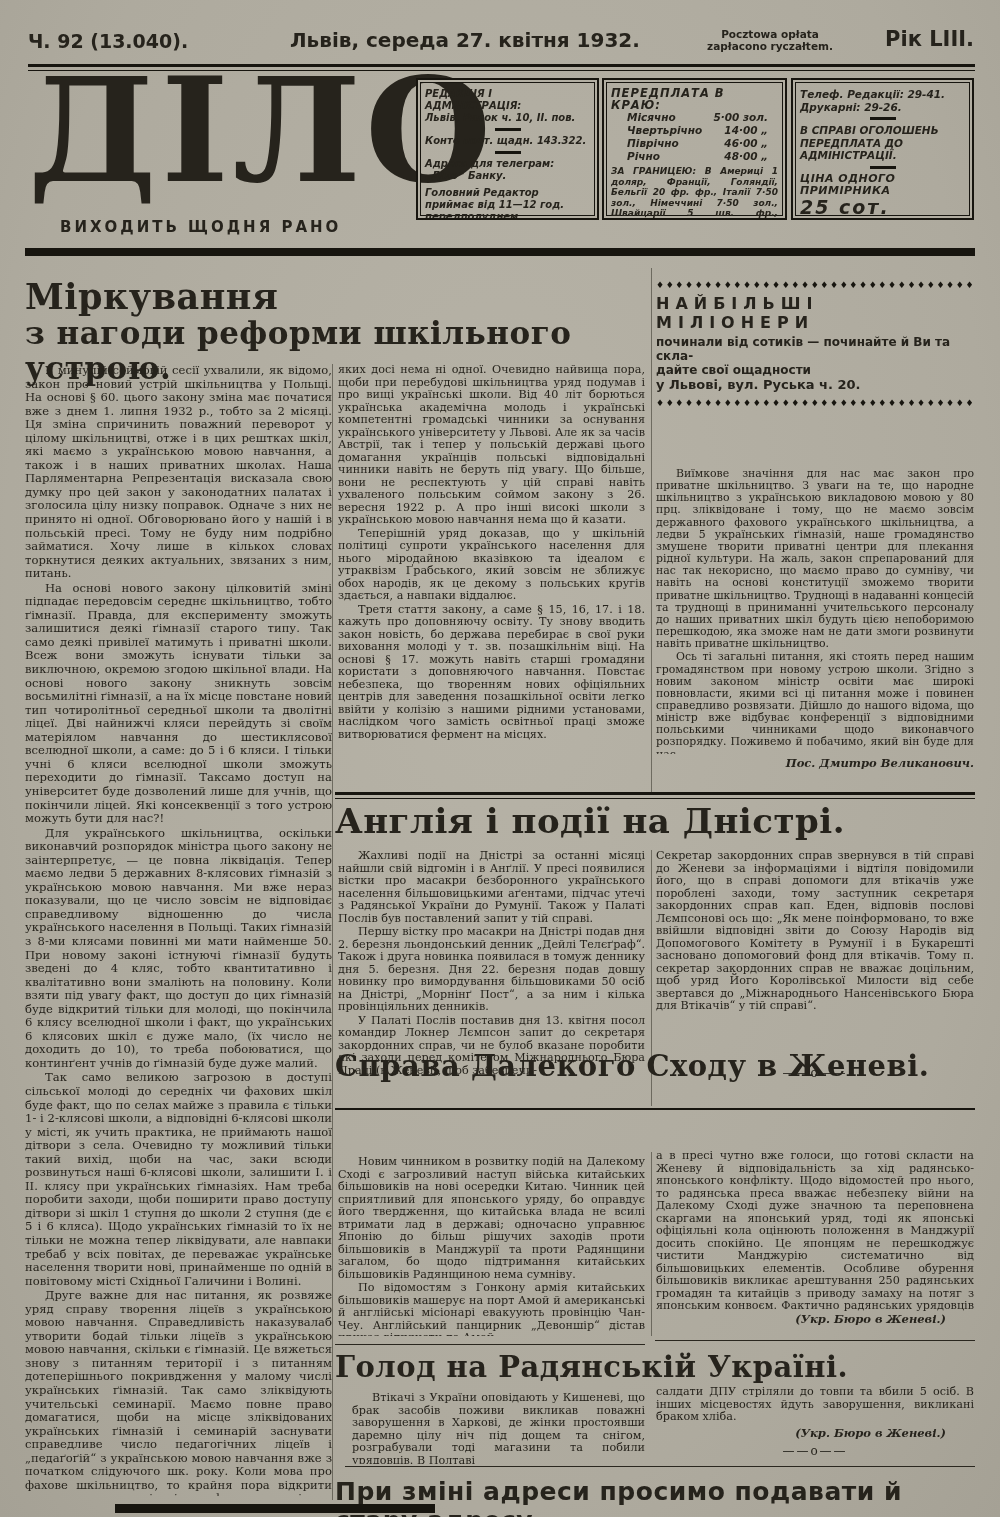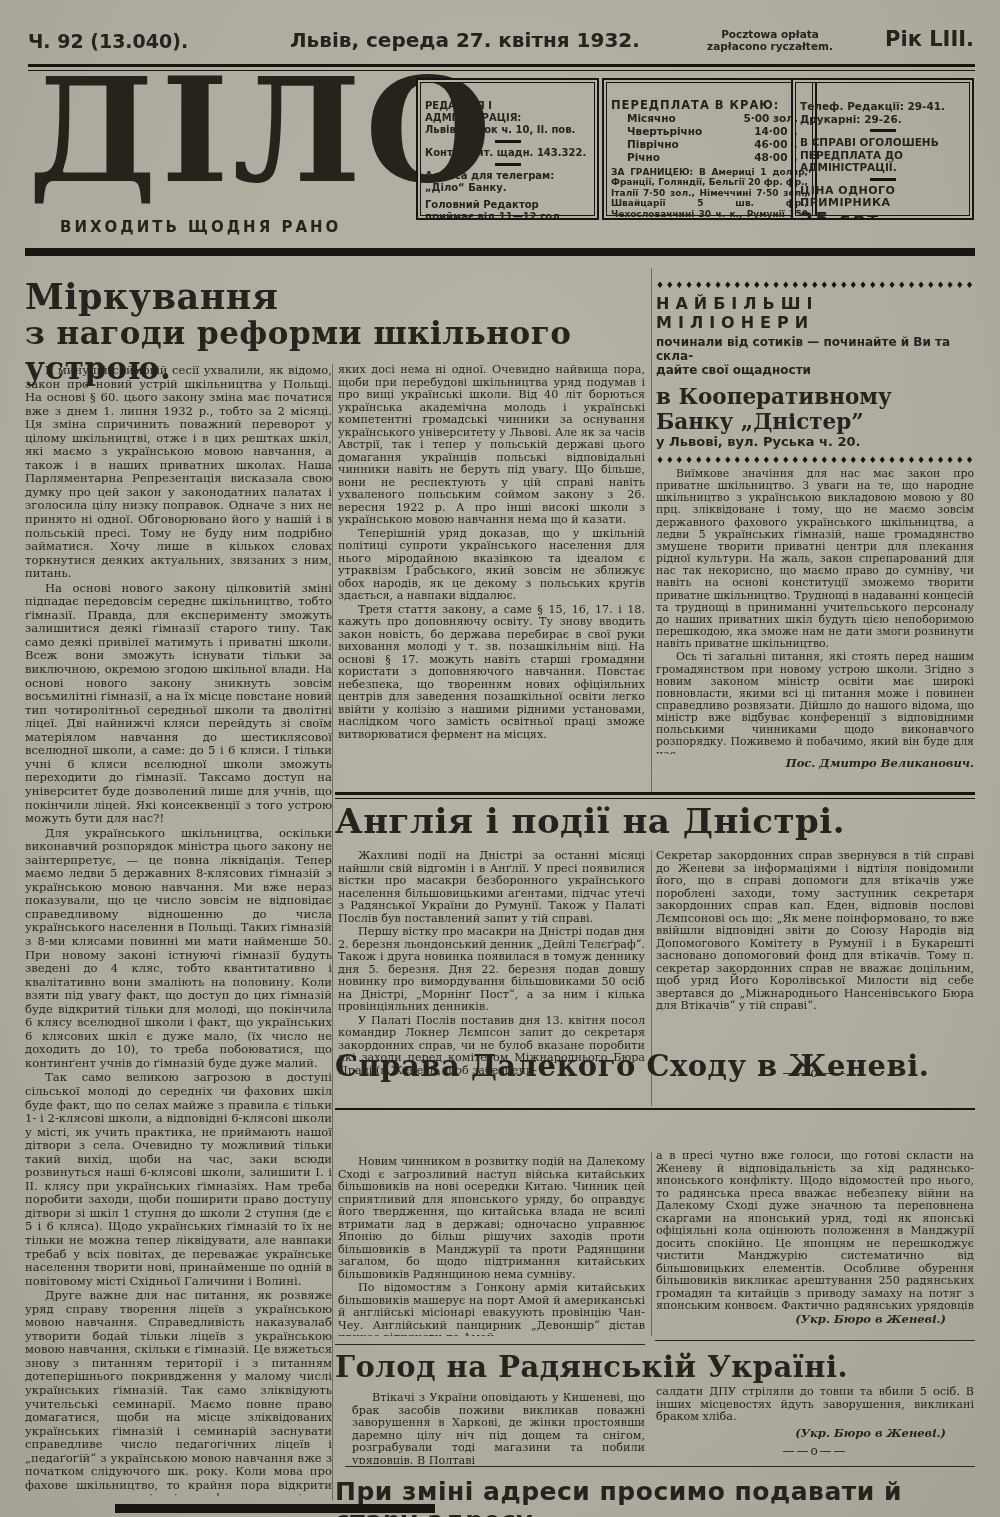--- a/index.html
+++ b/index.html
@@ -15,21 +15,21 @@
   .b{font-weight:bold;}
   .ctr{text-align:left;}
   .rule-double{border-top:3px solid #17150f;border-bottom:1px solid #17150f;height:3px;}
   .rule-single{border-top:2px solid #17150f;height:0;}
   .rule-thin{border-top:1.5px solid #2a271f;height:0;}
   .bar{background:#17150f;}
   .vline{width:1px;background:rgba(40,37,28,.5);}
   .frame{
     border:2px solid #17150f;
     box-shadow: inset 0 0 0 2px #b2aea2, inset 0 0 0 3px #17150f;
-    padding:20px 7px;box-sizing:border-box;overflow:hidden;
+    padding:8px 7px;box-sizing:border-box;overflow:hidden;font-style:italic;
   }
   .col{text-align:justify;overflow:hidden;font-size:11.2px;line-height:12.5px;}
   .col p{margin:0 0 1px 0;text-indent:20px;}
   .col.cont p:first-child{text-indent:0;}
   .colA{font-size:11.6px;line-height:13.55px;}
   .headline{font-weight:bold;letter-spacing:.5px;}
   .credit{text-align:right;font-style:italic;font-weight:bold;padding-right:28px;font-size:11.5px;}
   .divider-o{text-align:center;font-size:12px;letter-spacing:2px;margin-top:4px;}
   .orn{font-size:9px;letter-spacing:1.6px;white-space:nowrap;overflow:hidden;color:#17150f;}
   .boxline{margin:0;}
@@ -59,21 +59,21 @@
     <p class="boxline">Львів, Ринок ч. 10, II. пов.</p>
     <div class="minidiv"></div>
     <p class="boxline">Конто почт. щадн. 143.322.</p>
     <div class="minidiv"></div>
     <p class="boxline">Адреса для телеграм:</p>
     <p class="boxline">„Діло“ Банку.</p>
     <p class="boxline" style="margin-top:5px;">Головний Редактор приймає від 11—12 год. передполуднем.</p>
 
   </div>
 
-  <div class="abs frame sans b" style="left:602px;top:78px;width:215px;height:142px;font-size:10px;line-height:11.5px;">
+  <div class="abs frame sans b" style="left:602px;top:78px;width:185px;height:142px;font-size:10px;line-height:11.5px;">
     <div class="ctr" style="font-size:11.5px;letter-spacing:1px;">ПЕРЕДПЛАТА В КРАЮ:</div>
     <div class="rate-row">
       <span>Місячно</span>
       <span>5·00 зол.</span>
     </div>
     <div class="rate-row">
       <span>Чвертьрічно</span>
       <span>14·00 „</span>
     </div>
     <div class="rate-row">
@@ -121,21 +121,20 @@
       <p>Третя стаття закону, а саме § 15, 16, 17. і 18. кажуть про доповняючу освіту. Ту знову вводить закон новість, бо держава перебирає в свої руки виховання молоді у т. зв. позашкільнім віці. На основі § 17. можуть навіть старші громадяни користати з доповняючого навчання. Повстає небезпека, що творенням нових офіціяльних центрів для заведення позашкільної освіти легко ввійти у колізію з нашими рідними установами, наслідком чого замість освітньої праці зможе витворюватися фермент на місцях.</p>
     </div>
 
   <div class="abs" style="left:656px;top:280px;width:318px;">
     <div class="orn">♦♦♦♦♦♦♦♦♦♦♦♦♦♦♦♦♦♦♦♦♦♦♦♦♦♦♦♦♦♦♦♦♦♦♦♦♦♦♦♦♦♦♦♦♦♦</div>
     <div class="sans b ctr" style="font-size:16px;letter-spacing:6px;margin-top:4px;">НАЙБІЛЬШІ МІЛІОНЕРИ</div>
     <div class="sans b ctr" style="font-size:12px;line-height:14px;margin-top:3px;">
       <div>починали від сотиків — починайте й Ви та скла-</div>
       <div>дайте свої ощадности</div>
     </div>
-    <div class="b ctr" style="font-size:21.5px;margin-top:7px;font-family:'DejaVu Serif',serif;">в Кооперативному Банку „Дністер”</div>
     <div class="sans b ctr" style="font-size:13px;">у Львові, вул. Руська ч. 20.</div>
     <div class="orn" style="margin-top:6px;">♦♦♦♦♦♦♦♦♦♦♦♦♦♦♦♦♦♦♦♦♦♦♦♦♦♦♦♦♦♦♦♦♦♦♦♦♦♦♦♦♦♦♦♦♦♦</div>
   </div>
 
   <div class="abs col" style="left:656px;top:468px;width:318px;height:286px;font-size:10.9px;line-height:12.15px;">
       <p>Виїмкове значіння для нас має закон про приватне шкільництво. З уваги на те, що народне шкільництво з українською викладовою мовою у 80 прц. зліквідоване і тому, що не маємо зовсім державного фахового українського шкільництва, а ледви 5 українських ґімназій, наше громадянство змушене творити приватні центри для плекання рідної культури. На жаль, закон спрепарований для нас так некорисно, що маємо право до сумніву, чи навіть на основі конституції зможемо творити приватне шкільництво. Труднощі в надаванні концесій та труднощі в приниманні учительського персоналу до наших приватних шкіл будуть цією непоборимою перешкодою, яка зможе нам не дати змоги розвинути навіть приватне шкільництво.</p>
       <p>Ось ті загальні питання, які стоять перед нашим громадянством при новому устрою школи. Згідно з новим законом міністр освіти має широкі повновласти, якими всі ці питання може і повинен справедливо розвязати. Дійшло до нашого відома, що міністр вже відбуває конференції з відповідними польськими чинниками щодо виконавчого розпорядку. Поживемо й побачимо, який він буде для нас.</p>
     </div>
   <div class="abs credit" style="left:656px;top:756px;width:318px;">Пос. Дмитро Великанович.</div>
 

